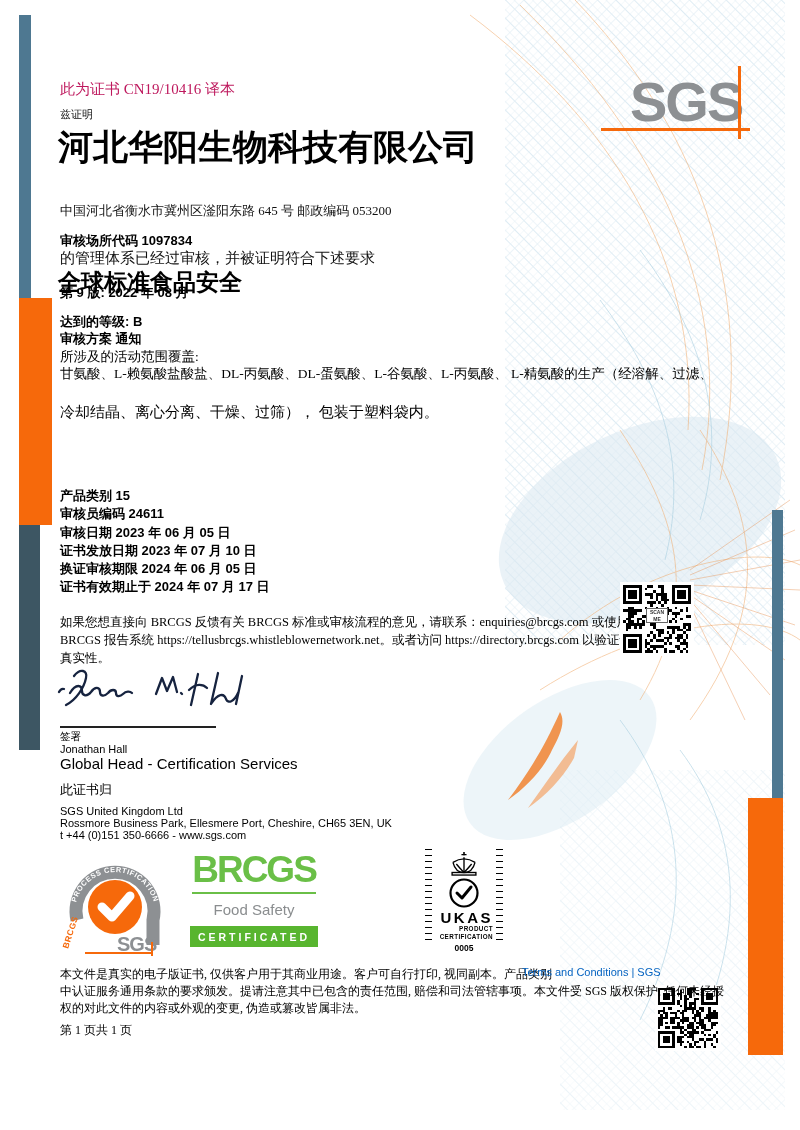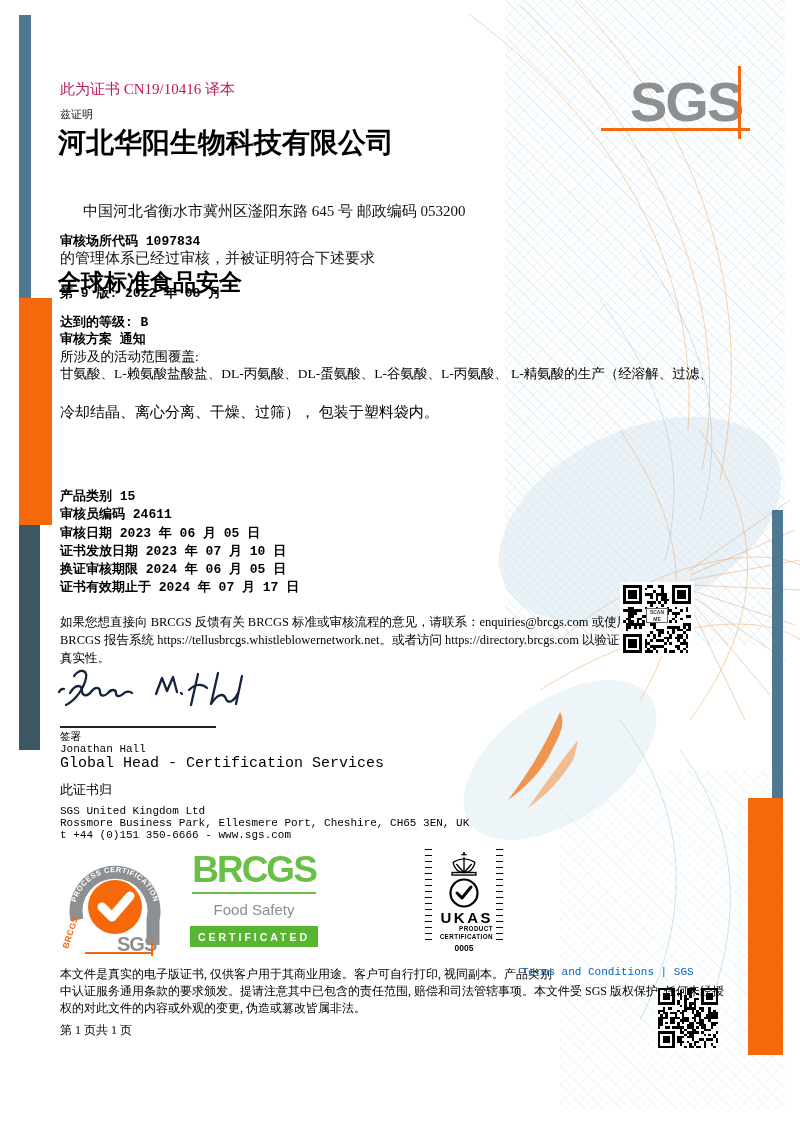--- a/index.html
+++ b/index.html
@@ -1,32 +1,32 @@
 <!DOCTYPE html>
 <html><head>
 <meta charset="utf-8">
 <style>
   * { margin:0; padding:0; box-sizing:border-box; }
   body { background:#e8e8e8; font-family:"Liberation Sans", sans-serif; }
   .page { position:relative; width:800px; height:1130px; margin:0 auto; background:#ffffff; overflow:hidden; }
   .abs { position:absolute; }
   .serif { font-family:"Liberation Serif", serif; }
-  .sans { font-family:Liberation Mono, monospace; }
+  .sans { font-family:Liberation Sans, sans-serif; }
 
   
   .bar { position:absolute; }
 
   
   .sgs-word { font-weight:bold; color:#8d9093; font-size:56px; letter-spacing:-2px; line-height:1; }
 
   
   .t-note      { left:60px; top:80px;  font-size:15px; color:#be185d; }
   .t-certify   { left:60px; top:107px; font-size:11px; color:#111; }
-  .t-company   { left:58px; top:124px; font-size:28px; font-weight:bold; color:#000;text-align:right; }
-  .t-address   { left:60px; top:202px; font-size:15px; color:#111;margin-left:23px; }
+  .t-company   { left:58px; top:124px; font-size:35px; font-weight:bold; color:#000;text-align:right; }
+  .t-address   { left:60px; top:202px; font-size:13px; color:#111; }
   .t-sitecode  { left:60px; top:232px; font-size:13px; font-weight:bold; color:#000; }
   .t-audited   { left:60px; top:249px; font-size:15px; color:#111; }
   .t-standard  { left:58px; top:267px; font-size:23px; font-weight:bold; color:#000; }
   .t-version   { left:60px; top:284px; font-size:13px; font-weight:bold; }
   .t-grade     { left:60px; top:313px; font-size:13px; font-weight:bold; }
   .t-programme { left:60px; top:330px; font-size:13px; font-weight:bold; }
   .t-scope0    { left:60px; top:348px; font-size:13.5px; }
   .t-scope1    { left:60px; top:365px; font-size:13.5px; white-space:nowrap; }
   .t-scope2    { left:60px; top:403px; font-size:15px; }
   .t-scope3    { left:60px; top:401px; font-size:13.5px; }

